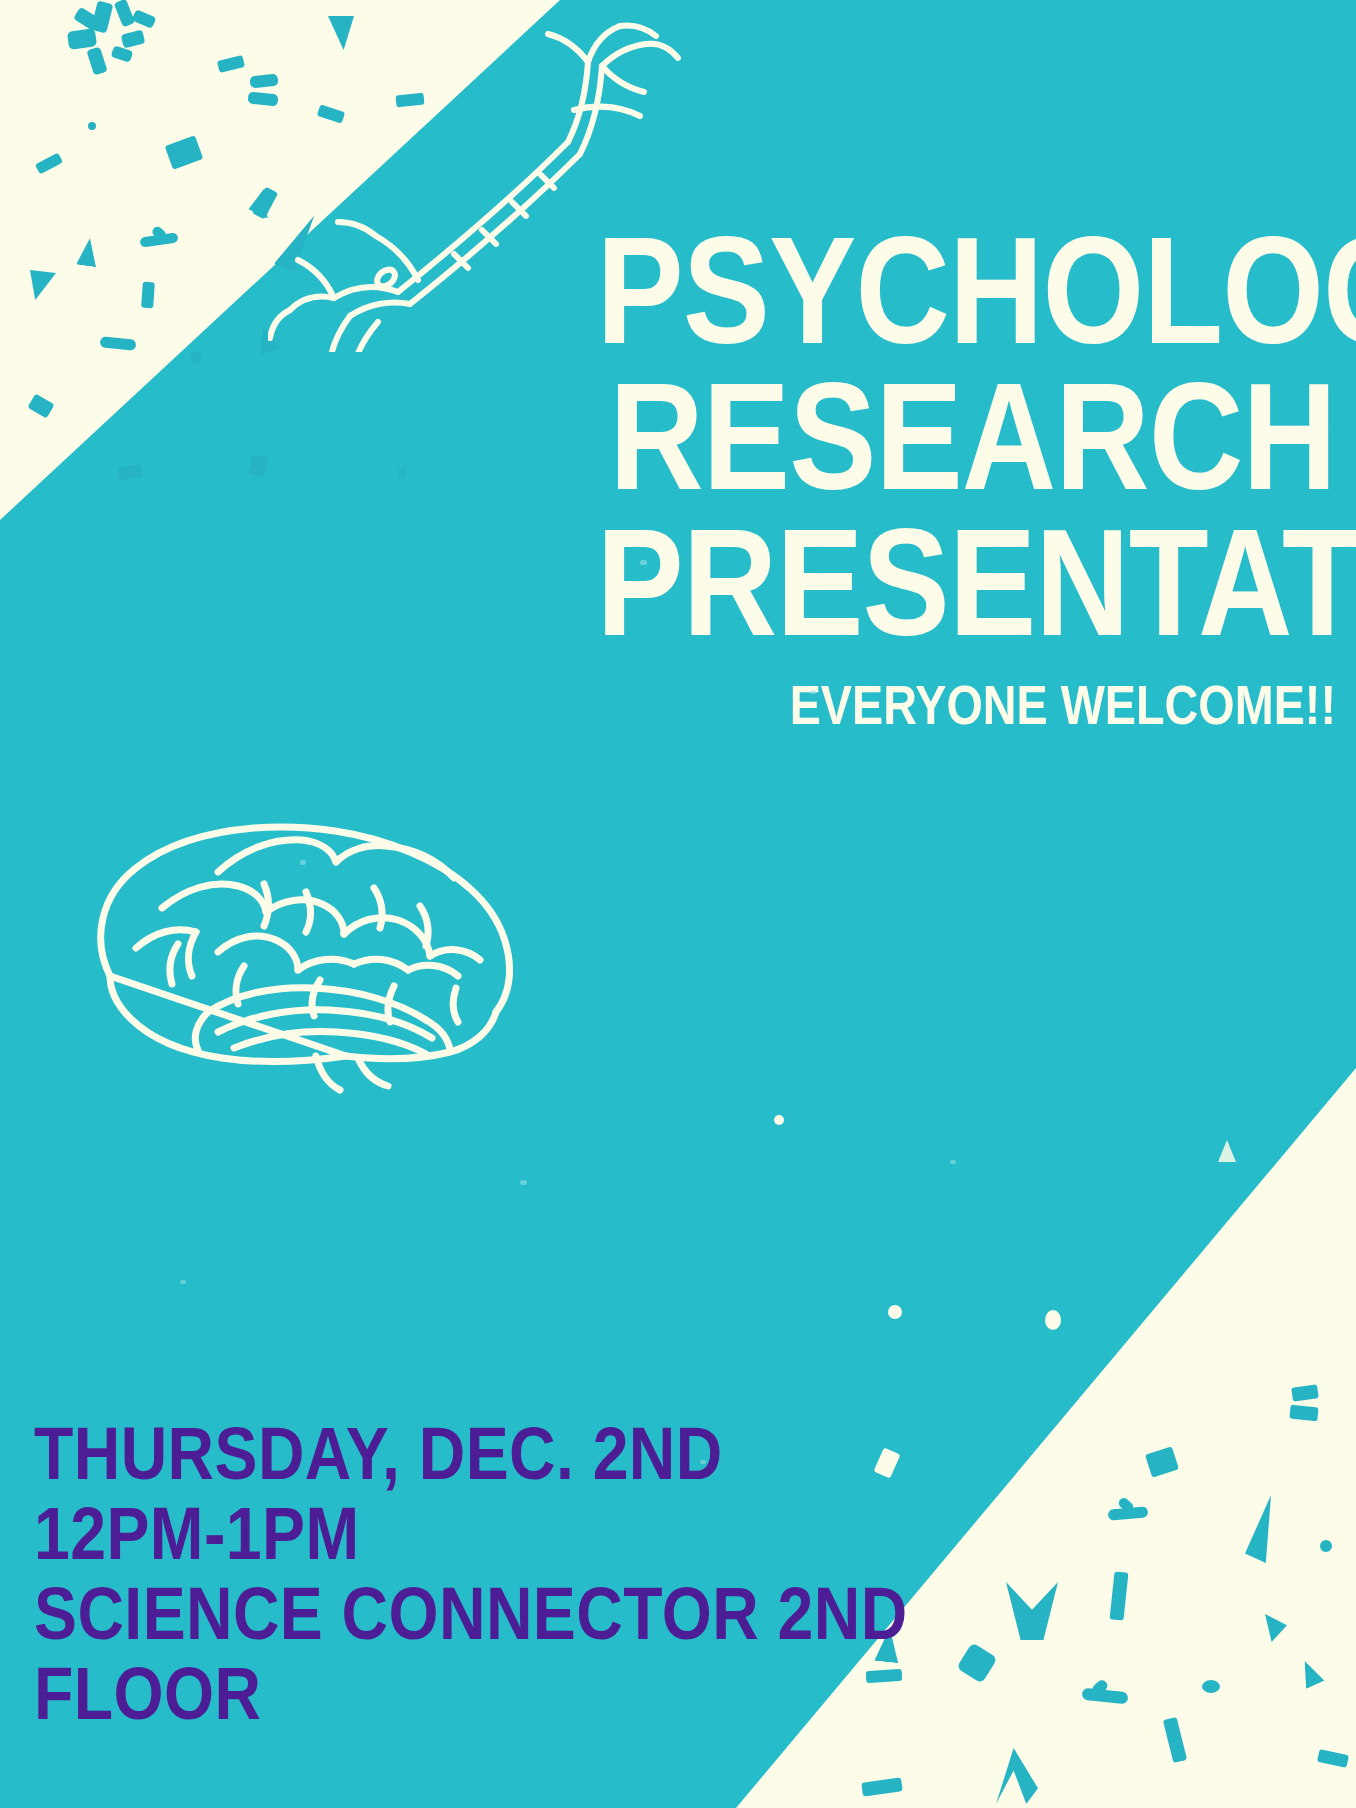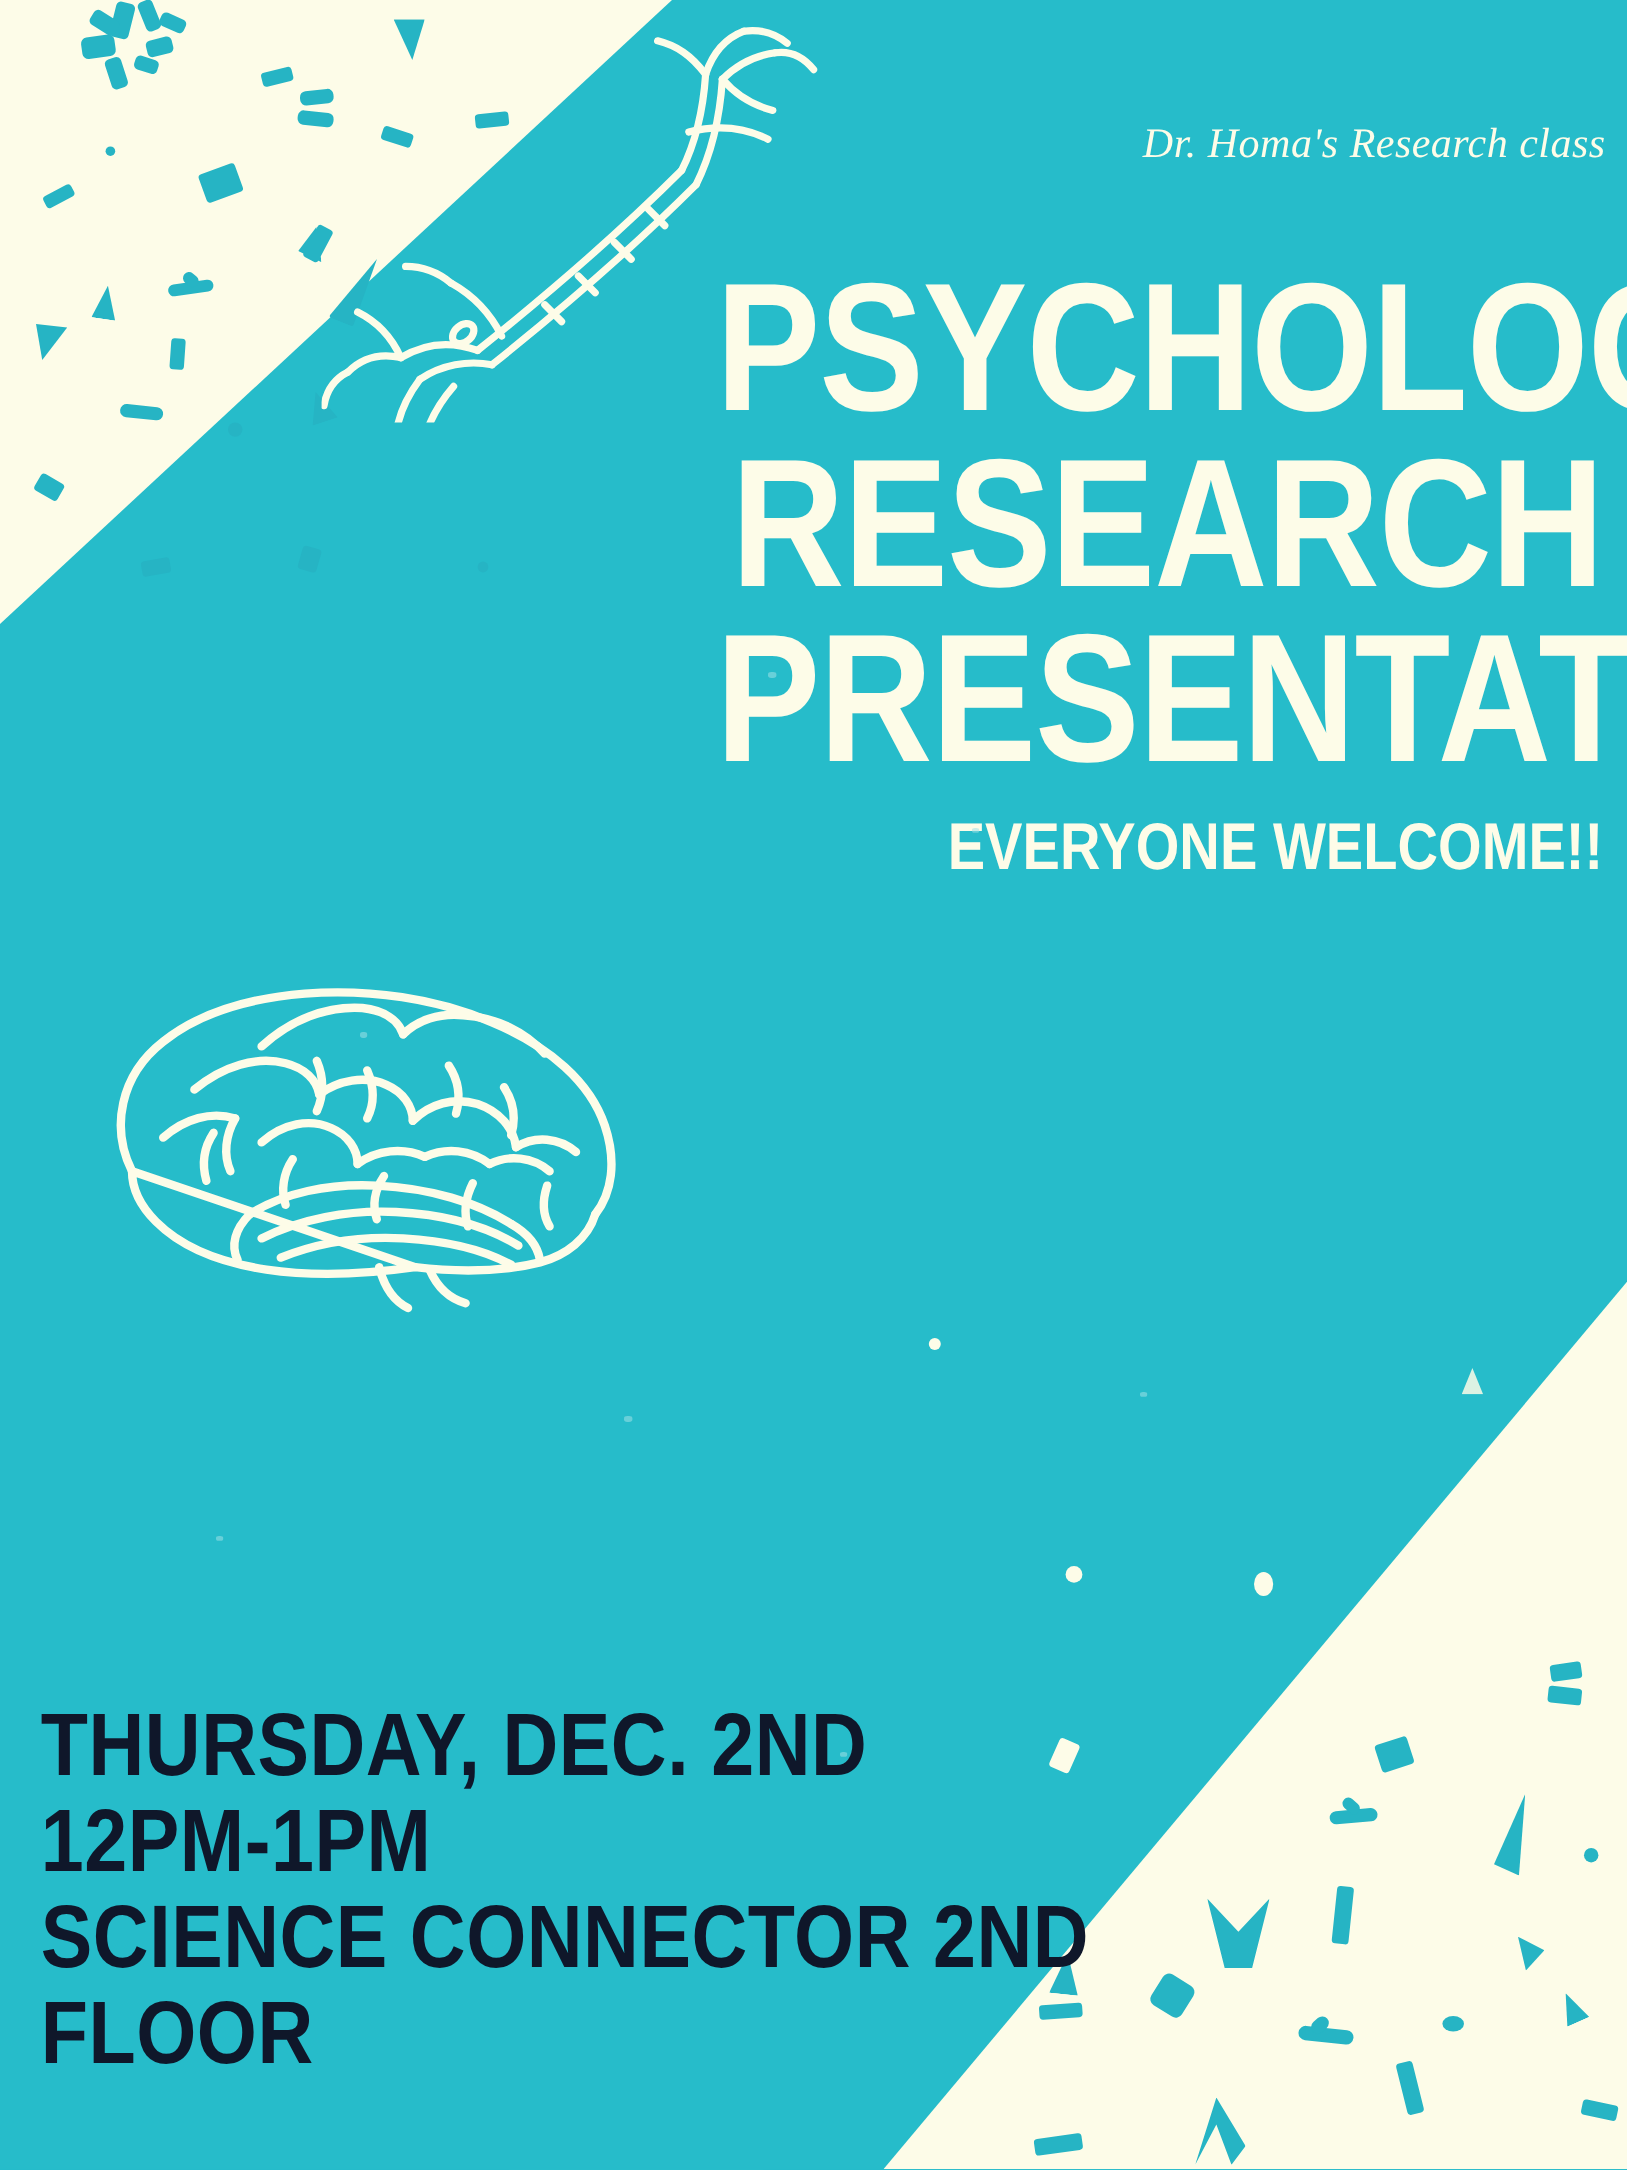--- a/index.html
+++ b/index.html
@@ -67,21 +67,21 @@
     font-size:55px;
     line-height:1;
     letter-spacing:0px;
     transform:scaleX(.85);
     transform-origin:right center;
     white-space:nowrap;
   }
   #details{
     position:absolute;
     left:34px;bottom:74px;
-    color:#0f172a;
+    color:#4c1d95;
     text-align:left;
   }
   .dline{
     display:block;
     font-family:"Liberation Sans Narrow","Liberation Sans",sans-serif;
     font-weight:bold;
     font-size:74px;
     line-height:1.08;
     letter-spacing:.5px;
     transform:scaleX(.87);
@@ -167,21 +167,20 @@
 
       <path d="M186 232 L200 246"></path>
       <path d="M214 208 L228 222"></path>
       <path d="M244 180 L258 194"></path>
       <path d="M272 152 L286 166"></path>
 
       <ellipse cx="118" cy="256" rx="10" ry="7" transform="rotate(-40 118 256)"></ellipse>
     </g>
   </svg>
 
-  <div id="class-label">Dr. Homa's Research class</div>
 
   <div id="title-block">
     <span class="tline">PSYCHOLOGY</span>
     <span class="tline">RESEARCH</span>
     <span class="tline">PRESENTATIONS</span>
     <span id="welcome">EVERYONE WELCOME!!</span>
   </div>
 
   <svg id="brain" viewBox="0 0 500 320" fill="none">
     <g stroke="#fdfce8" stroke-width="7" stroke-linecap="round" stroke-linejoin="round">

